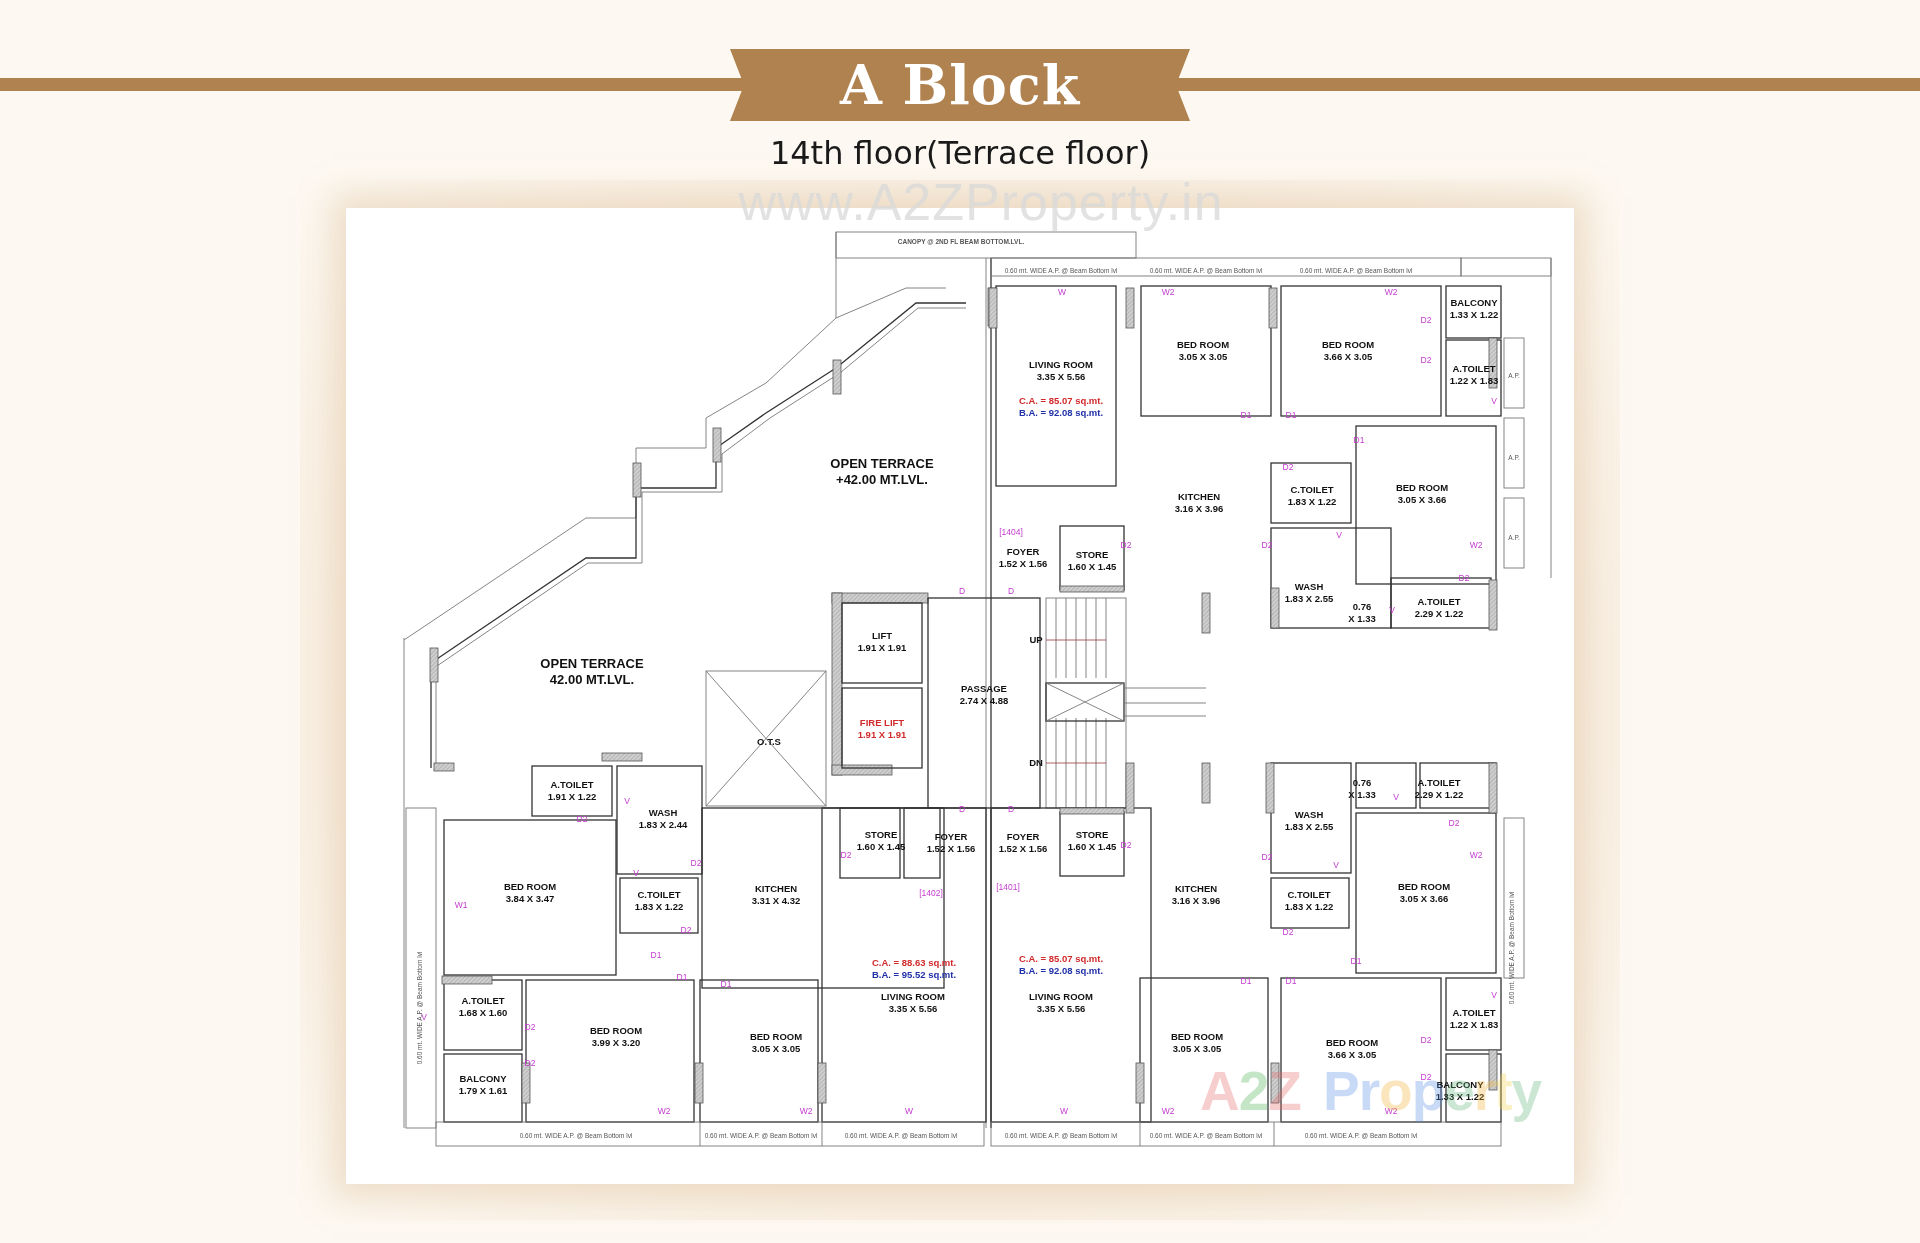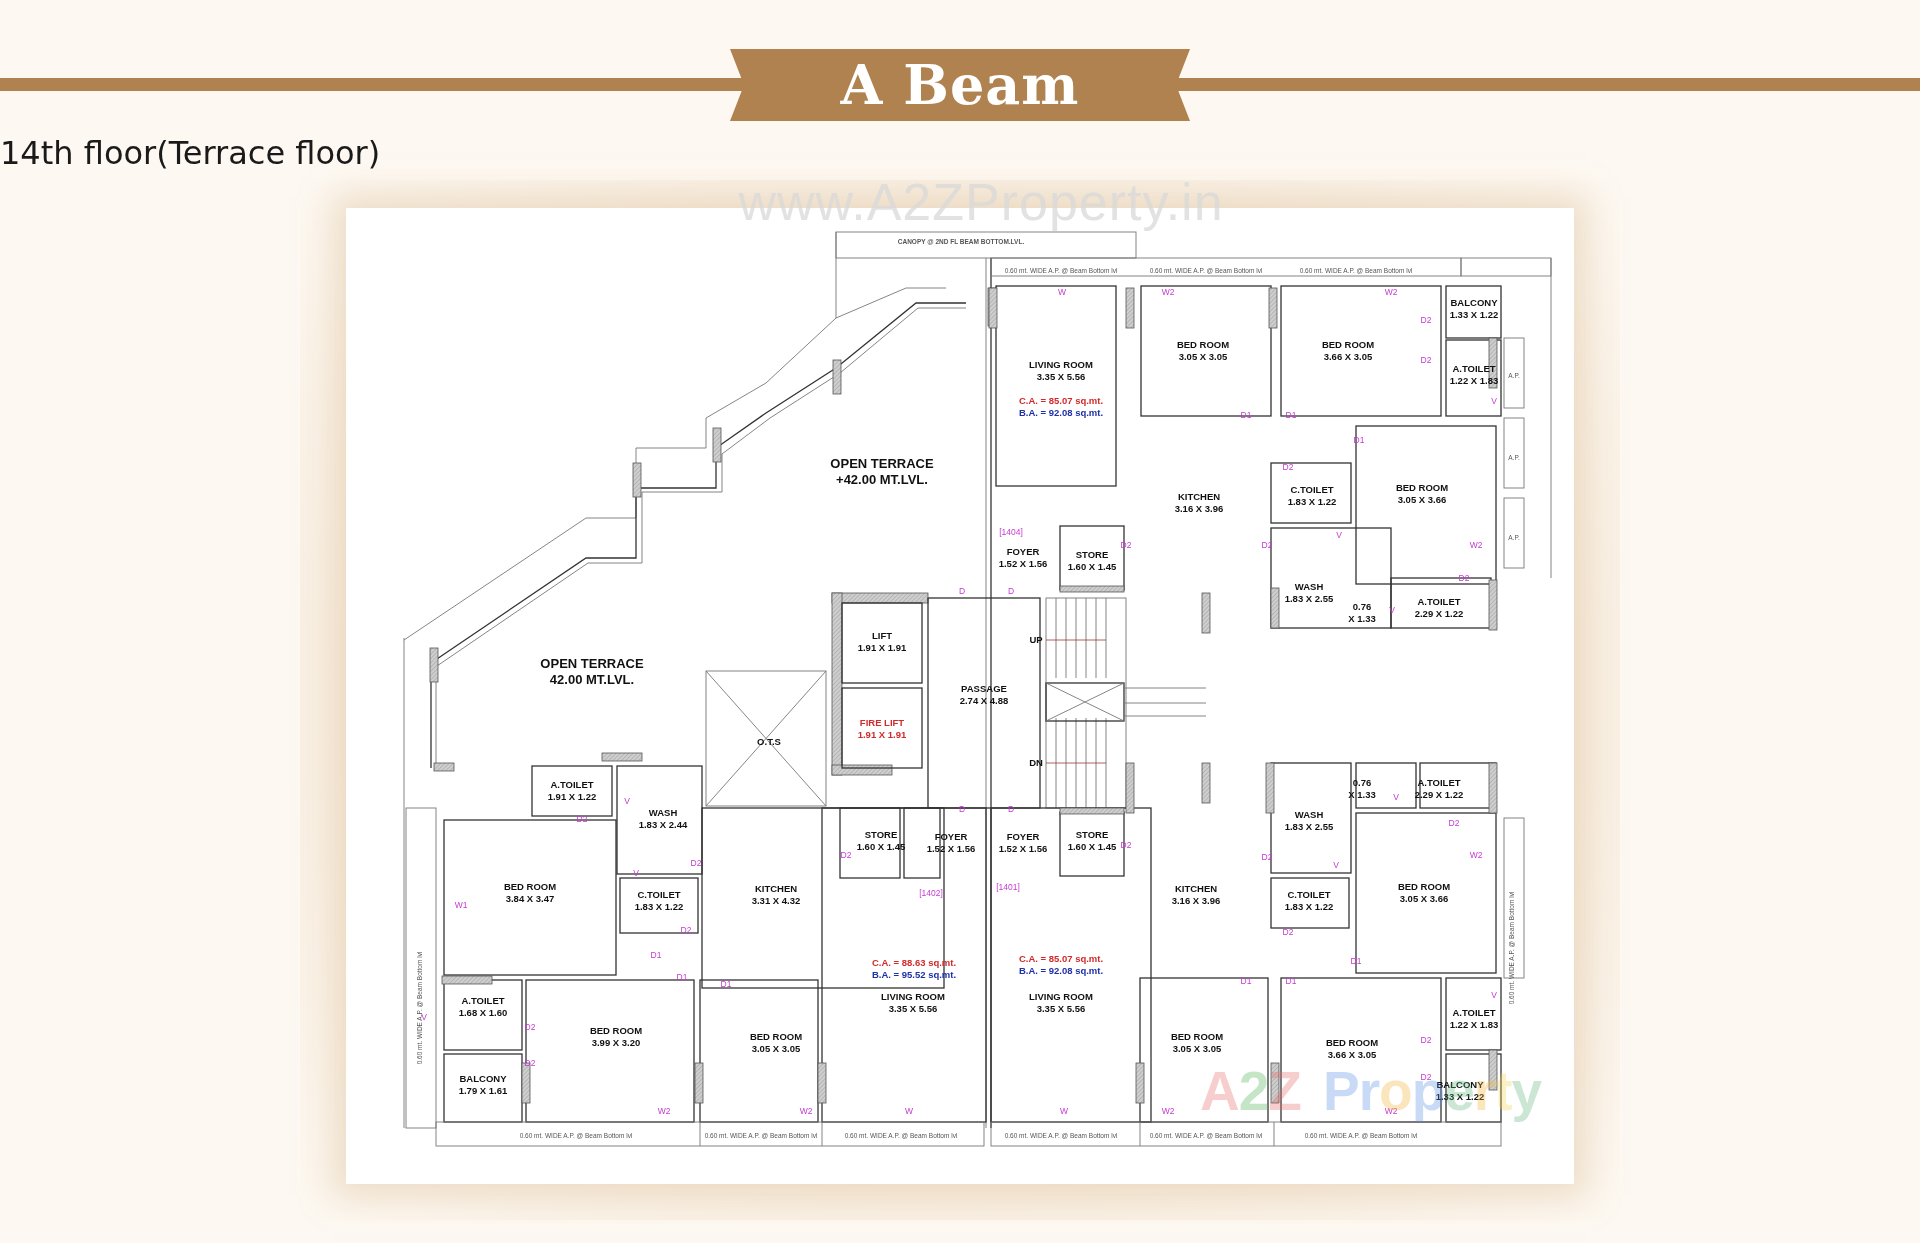--- a/index.html
+++ b/index.html
@@ -1,21 +1,21 @@
 <!DOCTYPE html>
 <html><head>
 <meta charset="utf-8">
 <style>
   html,body{margin:0;padding:0;}
   body{width:1920px;height:1243px;background:#fdf8f1;position:relative;overflow:hidden;font-family:"Liberation Sans",sans-serif;}
   .rule{position:absolute;left:0;right:0;top:78px;height:13px;background:#b0824f;}
   .banner{position:absolute;left:730px;top:49px;width:460px;height:72px;}
   .banner svg{position:absolute;left:0;top:0;}
   .banner-title{position:absolute;left:0;right:0;top:4px;text-align:center;color:#fff;font-family:"DejaVu Serif",serif;font-weight:bold;font-size:54px;line-height:64px;letter-spacing:1px;}
-  .subtitle{position:absolute;left:0;right:0;top:134px;font-family:"DejaVu Sans",sans-serif;font-size:32px;color:#1a1a1a;}
+  .subtitle{position:absolute;left:0;right:0;top:134px;text-align:center;font-family:"DejaVu Sans",sans-serif;font-size:32px;color:#1a1a1a;}
   .glow{position:absolute;left:300px;top:180px;width:1320px;height:1040px;background:radial-gradient(ellipse at center, rgba(236,214,186,0.55) 0%, rgba(236,214,186,0.35) 60%, rgba(253,248,241,0) 100%);}
   .paper{position:absolute;left:346px;top:208px;width:1228px;height:976px;background:#fff;box-shadow:0 0 30px 12px rgba(225,200,168,0.55);}
   .web-watermark{position:absolute;left:0;right:0;top:172px;text-align:center;font-family:"Liberation Sans",sans-serif;font-size:52px;color:#d9d9d9;opacity:0.75;letter-spacing:1px;z-index:5;margin-left:42px;}
   .plan{position:absolute;left:0;top:0;}
   .rl{font-family:"Liberation Sans",sans-serif;font-weight:bold;font-size:9.5px;fill:#111;text-anchor:middle;}
   .rl-big{font-size:13px;}
   .mg{font-family:"Liberation Sans",sans-serif;font-size:8.5px;fill:#c43bd0;text-anchor:middle;}
   .ap{font-family:"Liberation Sans",sans-serif;font-size:6.5px;fill:#555;text-anchor:middle;}
   .ca{font-family:"Liberation Sans",sans-serif;font-weight:bold;font-size:9.5px;fill:#d12a2a;text-anchor:middle;}
   .ba{font-family:"Liberation Sans",sans-serif;font-weight:bold;font-size:9.5px;fill:#1f2fa8;text-anchor:middle;}
@@ -26,21 +26,21 @@
   .logo{position:absolute;left:1200px;top:1059px;font-family:"Liberation Sans",sans-serif;font-weight:bold;font-size:55px;opacity:0.32;z-index:6;letter-spacing:-1px;white-space:nowrap;}
 </style>
 </head>
 <body>
 
 <div class="rule"></div>
 <div class="banner">
   <svg width="460" height="72">
     <polygon points="0,0 460,0 446,36 460,72 0,72 14,36" fill="#b0824f"></polygon>
   </svg>
-  <div class="banner-title">A Beam</div>
+  <div class="banner-title">A Block</div>
 </div>
 <div class="subtitle">14th floor(Terrace floor)</div>
 
 <div class="glow"></div>
 
 <div class="paper">
 <svg class="plan" width="1228" height="976" viewBox="0 0 1228 976">
   <defs>
     <pattern id="hatch" width="3" height="3" patternUnits="userSpaceOnUse" patternTransform="rotate(45)">
       <rect width="3" height="3" fill="#cfcfcf"></rect>

